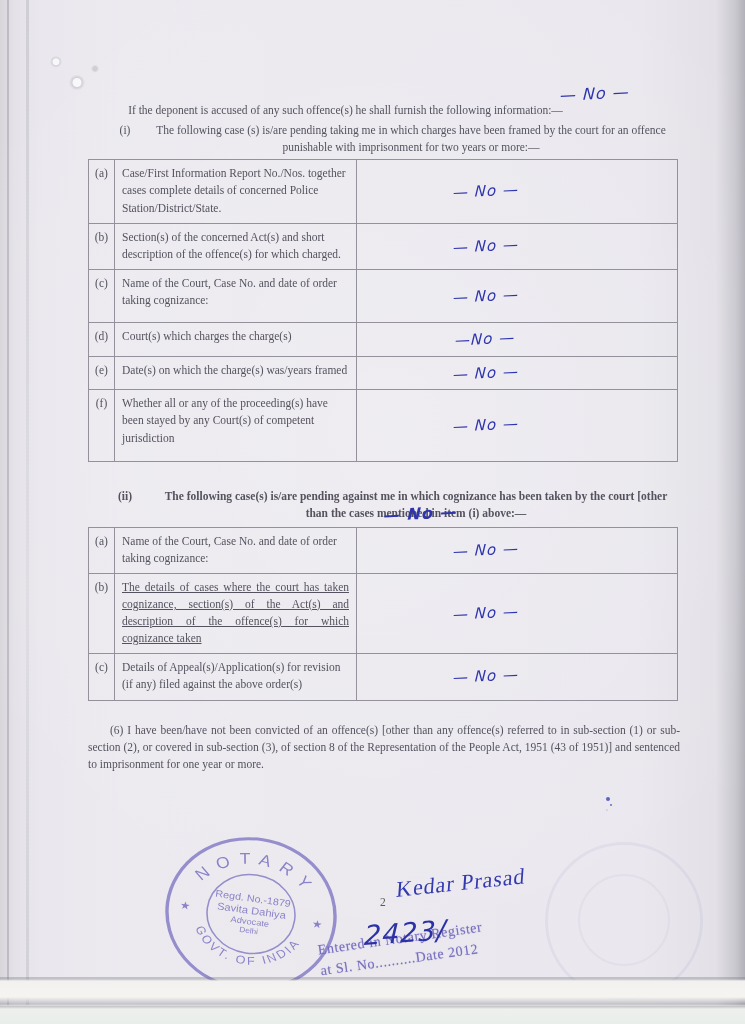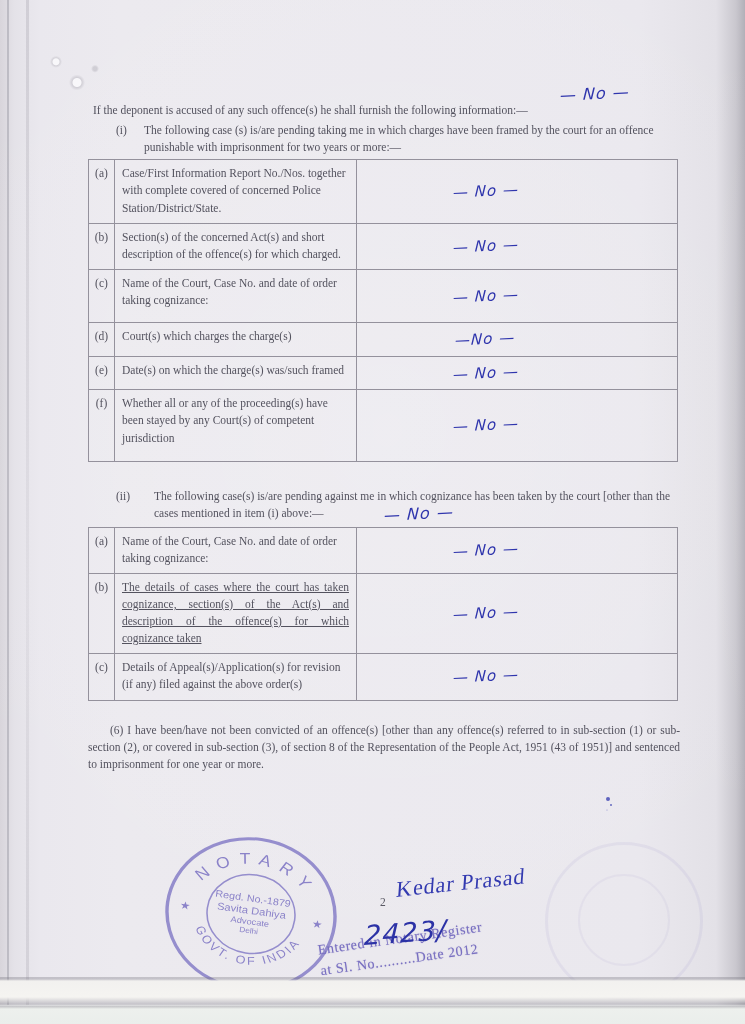--- a/index.html
+++ b/index.html
@@ -33,24 +33,24 @@
   .bottom-stack{
     position:absolute;left:0;top:977px;width:745px;height:47px;
     background:
       linear-gradient(180deg, rgba(120,118,128,0.35) 0 2px, #f2f1ef 4px, #f5f4f1 20px, rgba(140,138,146,0.4) 27px, #eef0ee 30px, #ecefec 47px);
   }
   .bottom-strip{
     position:absolute;left:0;top:1006px;width:745px;height:18px;
     background:linear-gradient(180deg, rgba(130,128,138,0.30) 0 1px, #edf0ed 3px, #eaeeeb 18px);
   }
 
-  .doc-text{color:#53525e;font-size:11.5px;line-height:1.5;}
+  .doc-text{color:#53525e;font-size:11.5px;line-height:1.5;text-align:center;}
   .intro{position:absolute;left:93px;top:90px;width:505px;}
   .item-i{position:absolute;left:116px;top:122px;width:562px;display:flex;gap:10px;}
-  .item-ii{position:absolute;left:116px;top:488px;width:562px;display:flex;gap:20px;}
+  .item-ii{position:absolute;left:116px;top:488px;width:562px;display:flex;gap:20px;font-weight:bold;}
   .item-label{flex:0 0 18px;}
   .item-text{flex:1;}
 
   table.form-table{
     position:absolute;left:88px;width:590px;border-collapse:collapse;
     color:#53525e;font-size:11.5px;line-height:1.5;
   }
   #table1{top:159px;}
   #table2{top:527px;}
   .form-table td{border:1px solid #94919c;vertical-align:top;padding:5px 7px;}
@@ -115,41 +115,41 @@
 
   <div class="doc-text item-i">
     <span class="item-label">(i)</span>
     <span class="item-text">The following case (s) is/are pending taking me in which charges have been framed by the court for an offence punishable with imprisonment for two years or more:—</span>
   </div>
 
   <table class="form-table" id="table1">
     <tbody>
         <tr style="height:64px;">
       <td class="letter">(a)</td>
-      <td class="label">Case/First Information Report No./Nos. together with complete covered of concerned Police Station/District/State.</td>
+      <td class="label">Case/First Information Report No./Nos. together cases complete details of concerned Police Station/District/State.</td>
       <td class="answer"><span class="hand hand-answer">— No —</span></td>
     </tr>
     <tr style="height:46px;">
       <td class="letter">(b)</td>
       <td class="label">Section(s) of the concerned Act(s) and short description of the offence(s) for which charged.</td>
       <td class="answer"><span class="hand hand-answer">— No —</span></td>
     </tr>
     <tr style="height:53px;">
       <td class="letter">(c)</td>
       <td class="label">Name of the Court, Case No. and date of order taking cognizance:</td>
       <td class="answer"><span class="hand hand-answer">— No —</span></td>
     </tr>
     <tr style="height:29px;">
       <td class="letter">(d)</td>
       <td class="label">Court(s) which charges the charge(s)</td>
       <td class="answer"><span class="hand hand-answer">—No —</span></td>
     </tr>
     <tr style="height:28px;">
       <td class="letter">(e)</td>
-      <td class="label">Date(s) on which the charge(s) was/such framed</td>
+      <td class="label">Date(s) on which the charge(s) was/years framed</td>
       <td class="answer"><span class="hand hand-answer">— No —</span></td>
     </tr>
     <tr style="height:72px;">
       <td class="letter">(f)</td>
       <td class="label">Whether all or any of the proceeding(s) have been stayed by any Court(s) of competent jurisdiction</td>
       <td class="answer"><span class="hand hand-answer">— No —</span></td>
     </tr>
   </tbody>
     </table>
 

